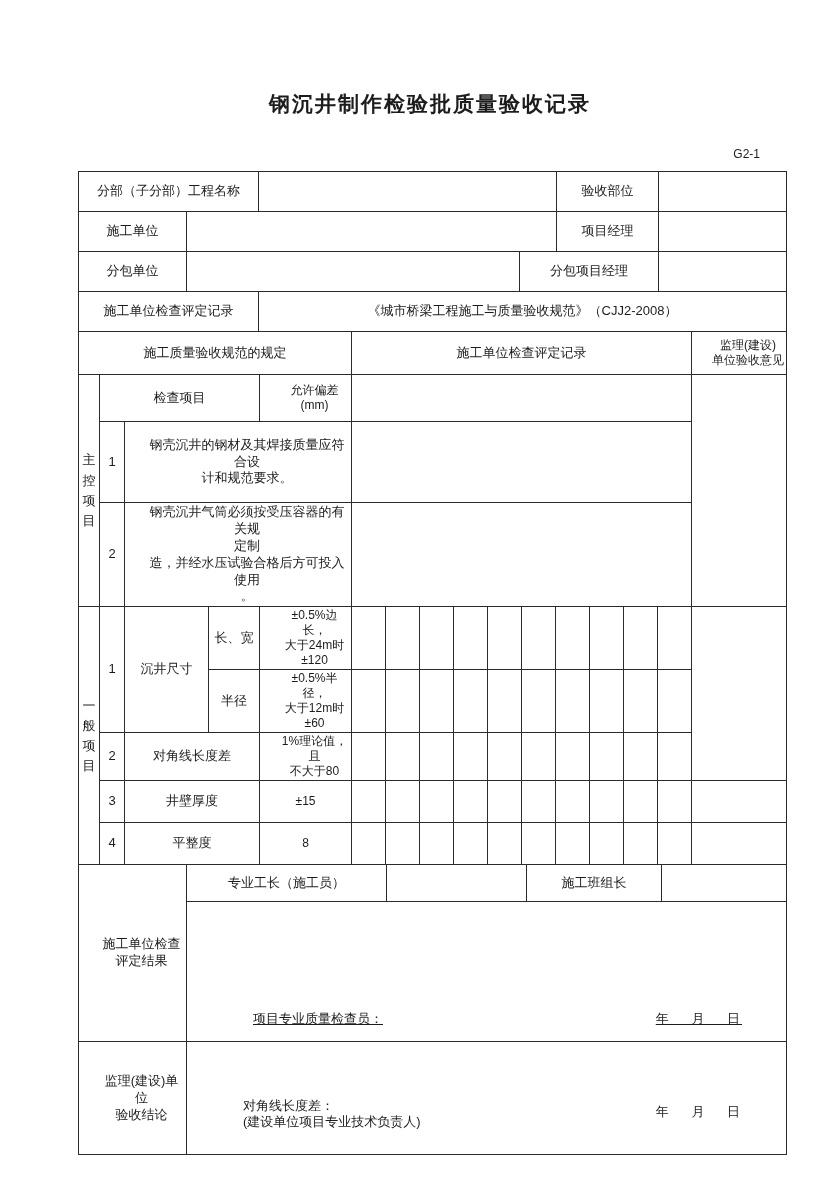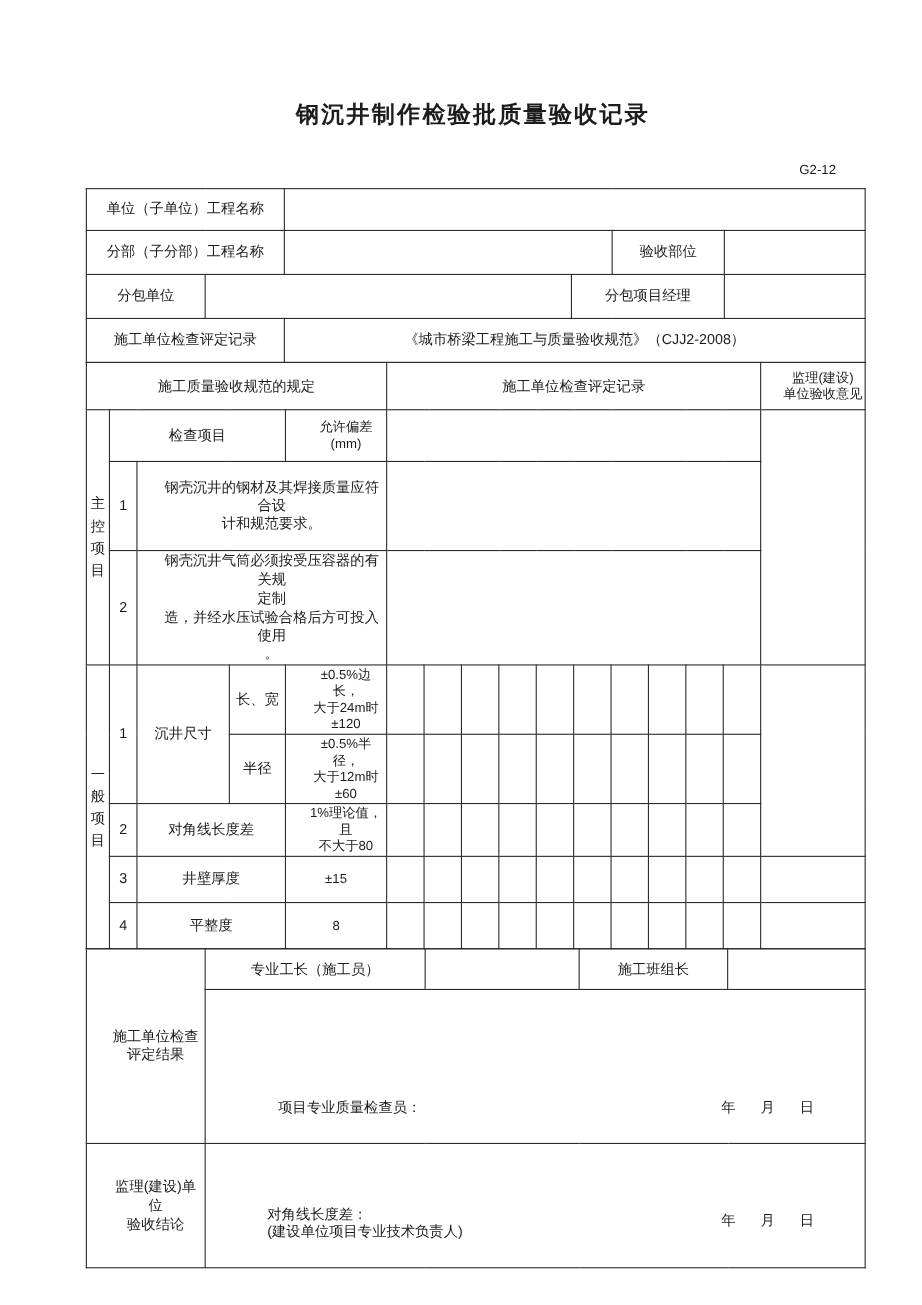--- a/index.html
+++ b/index.html
@@ -26,54 +26,56 @@
   .pre { white-space:pre-line;padding-left:20px; }
   .s12 { font-size:12px; line-height:1.25; }
   .vert {
     display:inline-block; width:14px; word-break:break-all;
     line-height:1.55; font-size:13px; text-align:center;
   }
   .sigcell { vertical-align:bottom; }
   .sigrow {
     display:flex; justify-content:space-between; align-items:flex-end;
   }
-  .sigrow.inspector { padding:0 42px 22px 64px; }
+  .sigrow.inspector { padding:0 42px 12px 64px;text-decoration:underline; }
   .sigrow.engineer  { padding:0 42px 22px 54px; }
   .sigleft { text-align:left; white-space:pre-line; font-size:13px; }
   .sigdate { font-size:13px; letter-spacing:2px; }
   .sigrow.engineer .sigdate { margin-bottom:10px; }
 </style>
 </head>
 <body>
 
 <div class="page">
 
   <div class="title">钢沉井制作检验批质量验收记录</div>
-  <div class="form-code">G2-12</div>
+  <div class="form-code">G2-1</div>
 
   <div class="tables">
 
     <table class="t1">
       <colgroup>
         <col style="width:108px">
           <col style="width:72px">
           <col style="width:261px">
         <col style="width:37px">
           <col style="width:102px">
           <col style="width:128px">
       </colgroup>
       <tbody>
-          <tr style="height:38px">
-        <td colspan="2">单位（子单位）工程名称</td>
-        <td colspan="4"></td>
-      </tr>
       <tr style="height:40px">
         <td colspan="2">分部（子分部）工程名称</td>
         <td colspan="2"></td>
         <td>验收部位</td>
+        <td></td>
+      </tr>
+      <tr style="height:40px">
+        <td>施工单位</td>
+        <td colspan="3"></td>
+        <td>项目经理</td>
         <td></td>
       </tr>
       <tr style="height:40px">
         <td>分包单位</td>
         <td colspan="2"></td>
         <td colspan="2">分包项目经理</td>
         <td></td>
       </tr>
       <tr style="height:40px">
         <td colspan="2">施工单位检查评定记录</td>

